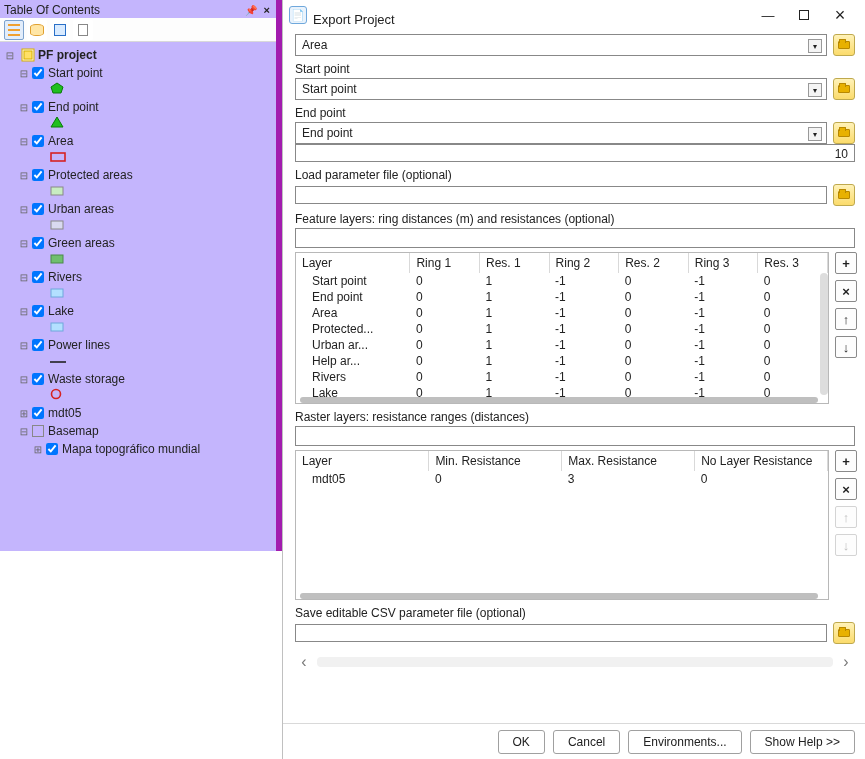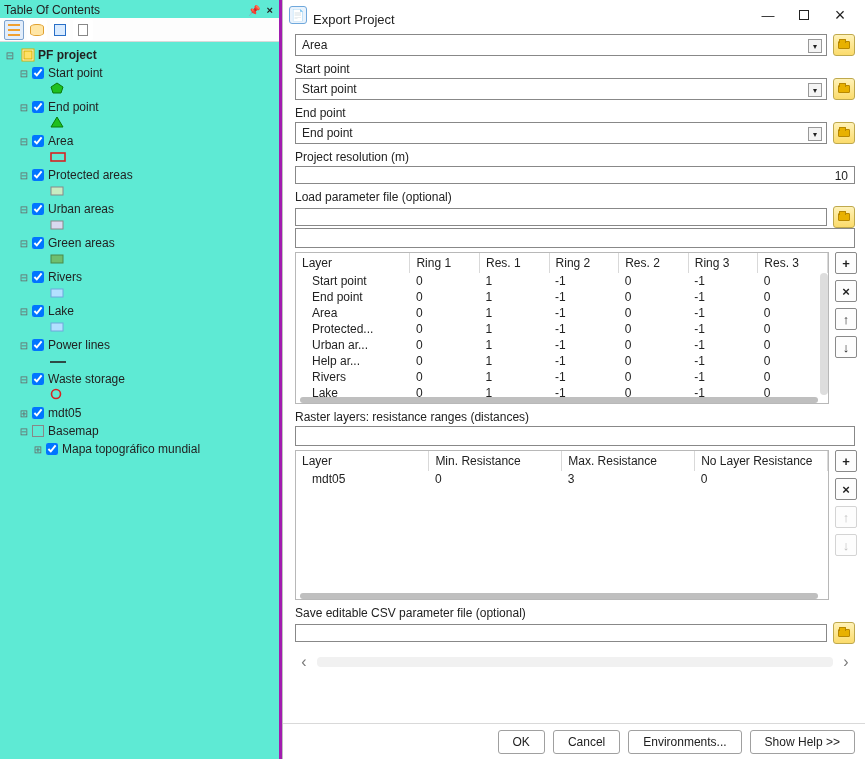--- a/index.html
+++ b/index.html
@@ -1,20 +1,20 @@
 <!DOCTYPE html>
 <html><head>
 <meta charset="utf-8">
 <style>
   * { box-sizing: border-box; }
   html, body { margin:0; padding:0; font-family: "Segoe UI", Tahoma, Arial, sans-serif; font-size:12px; color:#222; }
   body { width:865px; height:759px; display:flex; background:#fff; overflow:hidden; }
 
   
-  .toc-panel { width:282px; height:759px; border-right:3px solid #a21caf; background:#5eead4; display:flex; flex-direction:column; }
+  .toc-panel { width:282px; height:551px; border-right:6px solid #a21caf; background:#c4b5fd; display:flex; flex-direction:column; }
   .toc-title { height:18px; padding:2px 4px 0 4px; font-size:12px; display:flex; align-items:center; }
   .toc-title-text { flex:1; }
   .toc-title .pin { font-size:10px; padding:0 4px; }
   .toc-title .x   { font-size:11px; padding:0 2px; font-weight:bold; }
   .toc-toolbar { height:24px; border-bottom:1px solid #d9d9d9; display:flex; align-items:center; padding:2px 4px; gap:3px; background:#fdfdfd; }
   .toc-btn { width:20px; height:20px; border:1px solid transparent; background:#fff; border-radius:2px; display:flex; align-items:center; justify-content:center; }
   .toc-btn.active { border:1px solid #7da2ce; background:#e2edfb; }
   .mini-icon { display:inline-block; }
   .mi-list { width:12px; height:12px; background:linear-gradient(#f0a030,#f0a030) 0 0/12px 2px no-repeat,
                                                  linear-gradient(#f0a030,#f0a030) 0 5px/12px 2px no-repeat,
@@ -267,33 +267,33 @@
     <div class="field-row">
       <div class="select">
         <span>End point</span>
         <span class="caret">▾</span>
       </div>
       <div class="folder-btn">
           <span class="folder-glyph"></span>
         </div>
     </div>
 
-    <div class="field-label">Project resolution (m)</div>
     <div class="field-row">
       <div class="text-input">10</div>
     </div>
 
     <div class="field-label">Load parameter file (optional)</div>
     <div class="field-row">
       <div class="text-input left"></div>
       <div class="folder-btn">
           <span class="folder-glyph"></span>
         </div>
     </div>
 
+    <div class="field-label">Feature layers: ring distances (m) and resistances (optional)</div>
     <div class="field-row">
         <div class="text-input left" style="height:20px;"></div>
       </div>
 
     <div style="display:flex; gap:0;">
       <div class="table-wrap" style="height:152px; flex:1;">
         <div class="tbl">
           <table id="feat-table">
               <colgroup>
                 <col style="width:18%">

